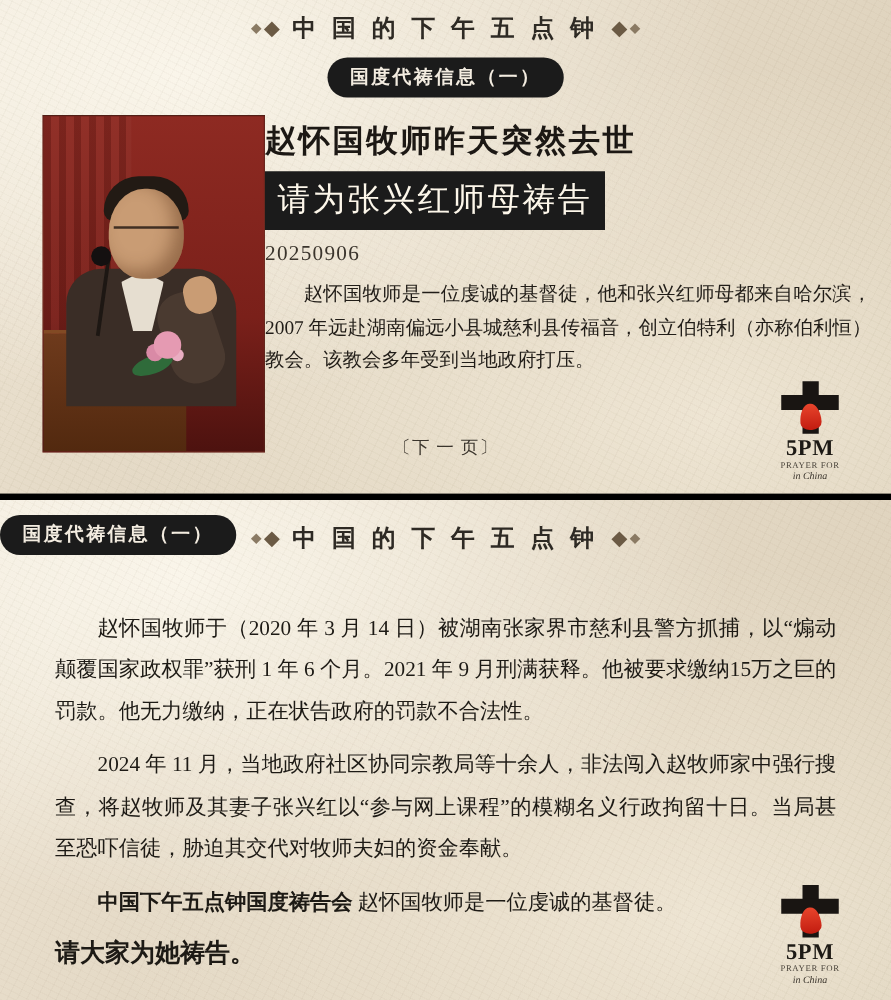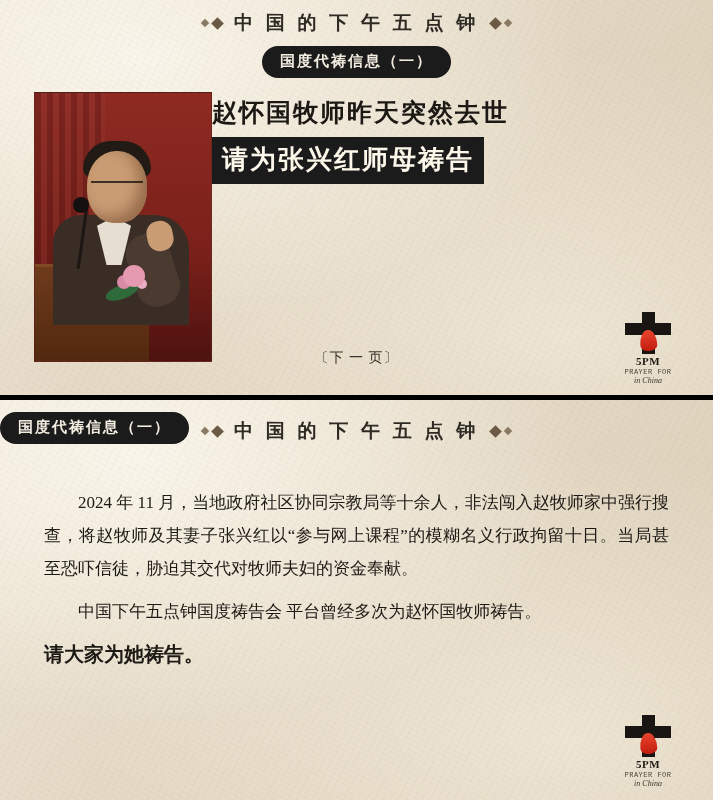--- a/index.html
+++ b/index.html
@@ -212,21 +212,21 @@
     letter-spacing: 2px;
     white-space: nowrap;
   }
   .headline2 {
     display: inline-block;
     margin-top: 8px;
     background: #1b1b1b;
     color: #fdf7ea;
     font-family: "Liberation Serif", serif;
     font-size: 26px;
-    font-weight: bold;
+    font-weight: normal;
     letter-spacing: 2px;
     padding: 5px 10px 7px 10px;
     white-space: nowrap;
   }
   .datestamp {
     margin-top: 9px;
     font-family: "Liberation Serif", serif;
     font-size: 17px;
     color: #3a342c;
     letter-spacing: 1px;
@@ -261,21 +261,21 @@
   .bpara {
     font-family: "Liberation Serif", serif;
     font-size: 17px;
     line-height: 1.95;
     color: #1d1a15;
     text-indent: 2em;
     text-align: justify;
     margin-bottom: 10px;
   }
   .bpara.tight { margin-bottom: 6px; }
-  .bold-in { font-weight: normal; }
+  .bold-in { font-weight: bold; }
   .bpara.final {
     text-indent: 0;
     font-size: 20px;
     font-weight: bold;
     margin-top: 2px;
   }
 
   
   .logo {
     position: absolute;
@@ -310,28 +310,28 @@
     position: absolute;
     left: 15px; top: 18px;
     width: 17px; height: 21px;
     background: linear-gradient(180deg,#e8452c 0%, #c21c10 100%);
     border-radius: 50% 50% 50% 50% / 75% 75% 30% 30%;
     transform: rotate(-4deg);
     z-index: 2;
   }
   .logo-text {
     font-family: "Liberation Serif", serif;
-    font-size: 11px;
+    font-size: 18px;
     font-weight: bold;
     color: #1d1a15;
     letter-spacing: .5px;
     line-height: 1.05;
   }
   .logo-sub {
-    font-family: Liberation Mono, monospace;
+    font-family: Liberation Serif, serif;
     font-size: 7px;
     color: #4a443b;
     letter-spacing: .5px;
   }
   .logo-sub2 {
     font-family: "Liberation Serif", serif;
     font-size: 8px;
     font-style: italic;
     color: #3a342c;
   }
@@ -372,20 +372,22 @@
       <div class="ph-hand"></div>
       <div class="ph-mic-stand"></div>
       <div class="ph-mic"></div>
       <div class="ph-leaf"></div>
       <div class="ph-flower"></div>
     </div>
 
     <div class="top-right">
       <div class="headline1">赵怀国牧师昨天突然去世</div>
       <div class="headline2">请为张兴红师母祷告</div>
+      <div class="datestamp">20250906</div>
+      <div class="para">赵怀国牧师是一位虔诚的基督徒，他和张兴红师母都来自哈尔滨，2007 年远赴湖南偏远小县城慈利县传福音，创立伯特利（亦称伯利恒）教会。该教会多年受到当地政府打压。</div>
     </div>
   </div>
 
   <div class="nextpage">〔下 一 页〕</div>
 
   <div class="logo top">
     <div class="logo-cross">
       <div class="logo-flame"></div>
     </div>
     <div class="logo-text">5PM</div>
@@ -406,23 +408,24 @@
       <span class="diamond"></span>
     </span>
     <span class="brand-text">中 国 的 下 午 五 点 钟</span>
     <span class="dgroup">
       <span class="diamond"></span>
       <span class="diamond small"></span>
     </span>
   </div>
 
   <div class="bottom-body">
+    <div class="bpara">赵怀国牧师于（2020 年 3 月 14 日）被湖南张家界市慈利县警方抓捕，以“煽动颠覆国家政权罪”获刑 1 年 6 个月。2021 年 9 月刑满获释。他被要求缴纳15万之巨的罚款。他无力缴纳，正在状告政府的罚款不合法性。</div>
     <div class="bpara">2024 年 11 月，当地政府社区协同宗教局等十余人，非法闯入赵牧师家中强行搜查，将赵牧师及其妻子张兴红以“参与网上课程”的模糊名义行政拘留十日。当局甚至恐吓信徒，胁迫其交代对牧师夫妇的资金奉献。</div>
     <div class="bpara tight">
-      <span class="bold-in">中国下午五点钟国度祷告会</span><span> 平台曾经多次为赵怀国牧师祷告。</span>
+      <span class="bold-in">中国下午五点钟国度祷告会</span><span> 赵怀国牧师是一位虔诚的基督徒。</span>
     </div>
     <div class="bpara final">请大家为她祷告。</div>
   </div>
 
   <div class="logo bottom">
     <div class="logo-cross">
       <div class="logo-flame"></div>
     </div>
     <div class="logo-text">5PM</div>
     <div class="logo-sub">PRAYER FOR</div>

